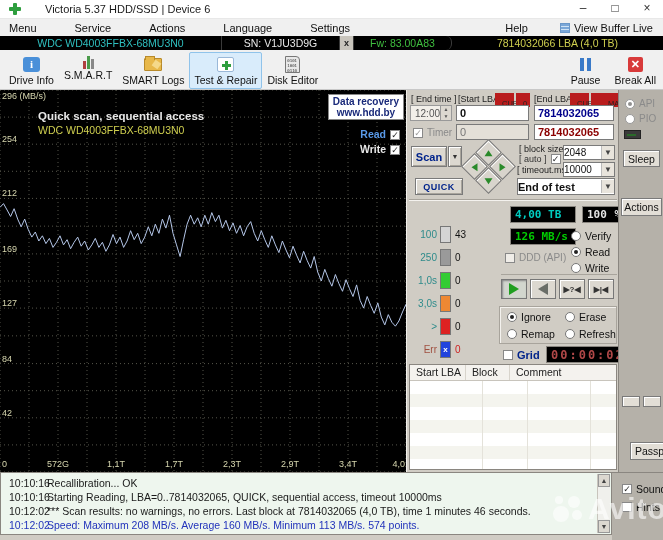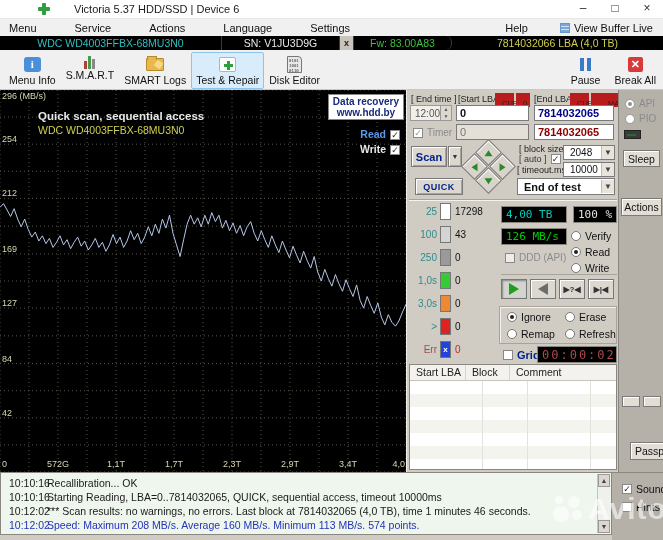--- a/index.html
+++ b/index.html
@@ -1,21 +1,21 @@
 <!DOCTYPE html>
 <html><head>
 <meta charset="utf-8">
 <style>
   * { margin:0; padding:0; box-sizing:border-box; }
   html,body { width:663px; height:540px; overflow:hidden; }
   body { font-family:"Liberation Sans", sans-serif; font-size:11px; background:#d4d0c8; }
   #app { position:relative; width:663px; height:540px; background:#d4d0c8; overflow:hidden; }
 
   
-  .titlebar { position:absolute; top:0; left:0; width:663px; height:19px; background:#ffffff; display:flex; align-items:center; border-bottom:1px solid #e8e8e8;padding-left:29px; }
+  .titlebar { position:absolute; top:0; left:0; width:663px; height:19px; background:#ffffff; display:flex; align-items:center; border-bottom:1px solid #e8e8e8; }
   .app-icon { width:12px; height:12px; margin-left:9px; position:relative; }
   .app-icon::before { content:""; position:absolute; left:4px; top:0; width:4px; height:12px; background:#2e9e3e; border-radius:1px; }
   .app-icon::after { content:""; position:absolute; left:0; top:4px; width:12px; height:4px; background:#2e9e3e; border-radius:1px; }
   .title-text { margin-left:24px; font-size:11px; color:#1a1a1a; }
   .win-controls { margin-left:auto; display:flex; align-items:center; height:100%; }
   .win-btn { width:32px; height:19px; text-align:center; line-height:17px; font-size:12px; color:#333; cursor:default; }
 
   
   .menubar { position:absolute; top:19px; left:0; width:663px; height:17px; background:#f0f0f0; display:flex; align-items:center; font-size:11px; color:#111; }
   .menu-item { padding:0 10px; }
@@ -77,40 +77,40 @@
   .spinner { position:absolute; left:3px; top:15px; width:42px; height:16px; background:#f2efe9; border:1px solid #999; display:flex; }
   .spinner .val { flex:1; font-size:10px; color:#555; padding:2px 0 0 4px; }
   .spin-btns { width:11px; display:flex; flex-direction:column; border-left:1px solid #999; }
   .spin-btns i { flex:1; font-size:5px; line-height:6px; text-align:center; color:#555; background:#dcd8d0; }
   .checkrow { position:absolute; display:flex; align-items:center; gap:4px; font-size:10px; color:#333; }
   .checkrow.gray { color:#8a8a8a; }
   .btn3d { position:absolute; background:#dcd8d0; border:1px solid #7a7a7a; box-shadow:inset 1px 1px 0 #fff, inset -1px -1px 0 #a8a49c; display:flex; align-items:center; justify-content:center; }
   .scan-btn { font-weight:bold; color:#00238b; font-size:11px; }
   .quick-btn { font-weight:bold; color:#00238b; font-size:9px; letter-spacing:0.5px; }
   .select { position:absolute; height:15px; background:#fff; border:1px solid #7a7a7a; display:flex; align-items:center; font-size:10px; color:#111; }
-  .select .sv { flex:1; padding-left:6px; white-space:nowrap; overflow:hidden; }
+  .select .sv { flex:1; padding-left:0; white-space:nowrap; overflow:hidden; }
   .select .sa { width:13px; text-align:center; color:#444; font-size:8px; border-left:1px solid #bbb; background:#e8e4dc; line-height:13px; }
   .select.big { height:17px; font-weight:bold; font-size:11px; }
   .dpad { position:absolute; left:58px; top:53px; width:48px; height:48px; }
   .dkey { position:absolute; width:19px; height:19px; background:#d8d4cc; border:1px solid #777; box-shadow:inset 1px 1px 0 #fff; transform:rotate(45deg); display:flex; align-items:center; justify-content:center; }
   .dkey i { display:block; width:0; height:0; transform:rotate(-45deg); }
   .tri-up    { border-left:4px solid transparent; border-right:4px solid transparent; border-bottom:6px solid #2a8a2a; }
   .tri-down  { border-left:4px solid transparent; border-right:4px solid transparent; border-top:6px solid #2a8a2a; }
   .tri-left  { border-top:4px solid transparent; border-bottom:4px solid transparent; border-right:6px solid #2a8a2a; }
   .tri-right { border-top:4px solid transparent; border-bottom:4px solid transparent; border-left:6px solid #2a8a2a; }
   .hsep { position:absolute; left:2px; top:109px; width:208px; height:2px; border-top:1px solid #a8a49c; border-bottom:1px solid #f4f2ee; }
 
   .counter-row { position:absolute; left:2px; width:92px; height:20px; display:flex; align-items:center; }
   .c-label { width:28px; text-align:right; font-size:10px; color:#2e8b8b; }
   .c-label.err { color:#a05040; }
   .c-block { width:11px; height:17px; margin-left:3px; border:1px solid #777; display:flex; align-items:center; justify-content:center; font-size:8px; color:#fff; font-weight:bold; }
   .c-count { margin-left:4px; font-size:10px; color:#111; }
   .c-count.red { color:#c22; }
 
-  .lcd { position:absolute; background:#000; border:1px solid #8a8680; box-shadow:inset 1px 1px 2px #000; font-family:"DejaVu Sans Mono",monospace; font-weight:normal; display:flex; align-items:center; padding:0 4px; }
+  .lcd { position:absolute; background:#000; border:1px solid #8a8680; box-shadow:inset 1px 1px 2px #000; font-family:"DejaVu Sans Mono",monospace; font-weight:bold; display:flex; align-items:center; padding:0 4px;margin-left:9px; }
   .lcd.teal { color:#00ccc0; } .lcd.green { color:#00cc00; } .lcd.white { color:#e4e4e4; } .lcd.dimred { color:#b04848; letter-spacing:2px; }
 
   .radio { display:inline-block; width:10px; height:10px; border-radius:50%; background:#fff; border:1px solid #777; position:relative; }
   .radio.sel::after { content:""; position:absolute; left:2px; top:2px; width:4px; height:4px; border-radius:50%; background:#222; }
   .radio.dis { border-color:#999; } .radio.dis::after { background:#909090; }
   .radiorow { position:absolute; display:flex; align-items:center; gap:4px; font-size:10.5px; color:#111; }
   .group-box { position:absolute; border:1px solid #a8a49c; box-shadow:inset 1px 1px 0 #f4f2ee; }
   .media { position:absolute; left:94px; top:184px; width:116px; height:26px; display:flex; align-items:center; gap:3px; border-top:1px solid #a8a49c; padding-top:3px; }
   .m-btn { width:26px; height:20px; background:#dcd8d0; border:1px solid #777; box-shadow:inset 1px 1px 0 #fff; display:flex; align-items:center; justify-content:center; font-size:8px; color:#333; font-weight:bold; }
   .m-btn.pressed { box-shadow:inset 1px 1px 2px #888; background:#d2d6ce; }
@@ -179,21 +179,21 @@
     <div class="devseg seg-x">x</div>
     <div class="devseg seg-fw">Fw: 83.00A83</div>
     <div class="devseg seg-lba">7814032066 LBA (4,0 TB)</div>
   </div>
 
   <div class="toolbar">
     <div class="tb-btn">
       <span class="tb-icon">
           <span class="icon-info">i</span>
         </span>
-      <span>Menu Info</span>
+      <span>Drive Info</span>
     </div>
     <div class="tb-btn">
       <span class="tb-icon icon-smart">
           <i></i>
           <i></i>
           <i></i>
         </span>
       <span>S.M.A.R.T</span>
     </div>
     <div class="tb-btn">
@@ -358,25 +358,20 @@
     </div>
 
     <div class="btn3d quick-btn" style="left:8px; top:88px; width:48px; height:17px;">QUICK</div>
     <div class="select big" style="left:110px; top:88px; width:98px;">
       <span class="sv">End of test</span>
       <span class="sa">▼</span>
     </div>
 
     <div class="hsep"></div>
 
-    <div class="counter-row" style="top:111px;">
-      <span class="c-label">25</span>
-      <span class="c-block" style="background:#ffffff;"></span>
-      <span class="c-count">17298</span>
-    </div>
     <div class="counter-row" style="top:134px;">
       <span class="c-label">100</span>
       <span class="c-block" style="background:#d4d4d4;"></span>
       <span class="c-count">43</span>
     </div>
     <div class="counter-row" style="top:157px;">
       <span class="c-label">250</span>
       <span class="c-block" style="background:#9a9a9a;"></span>
       <span class="c-count">0</span>
     </div>

